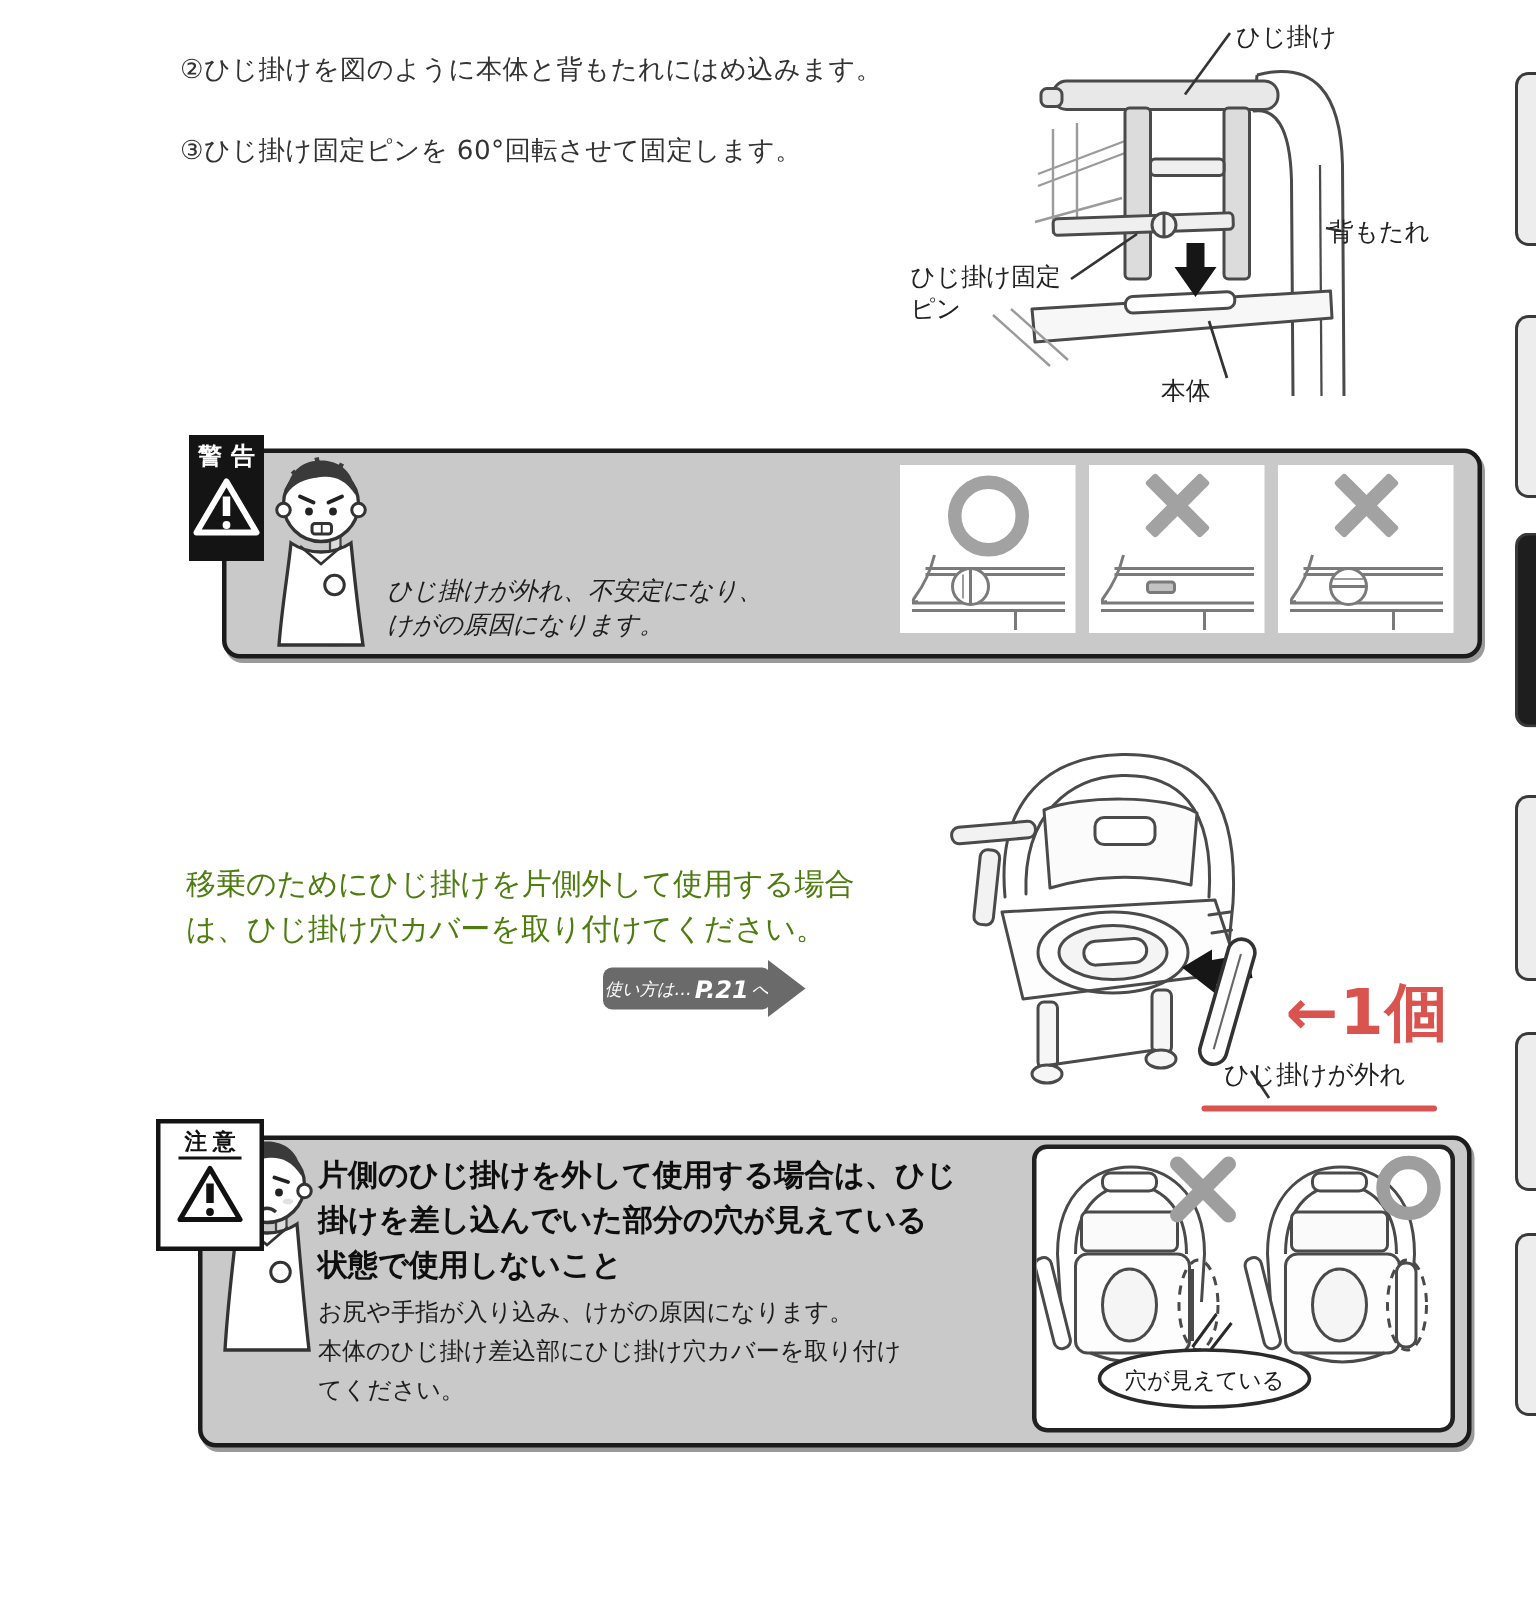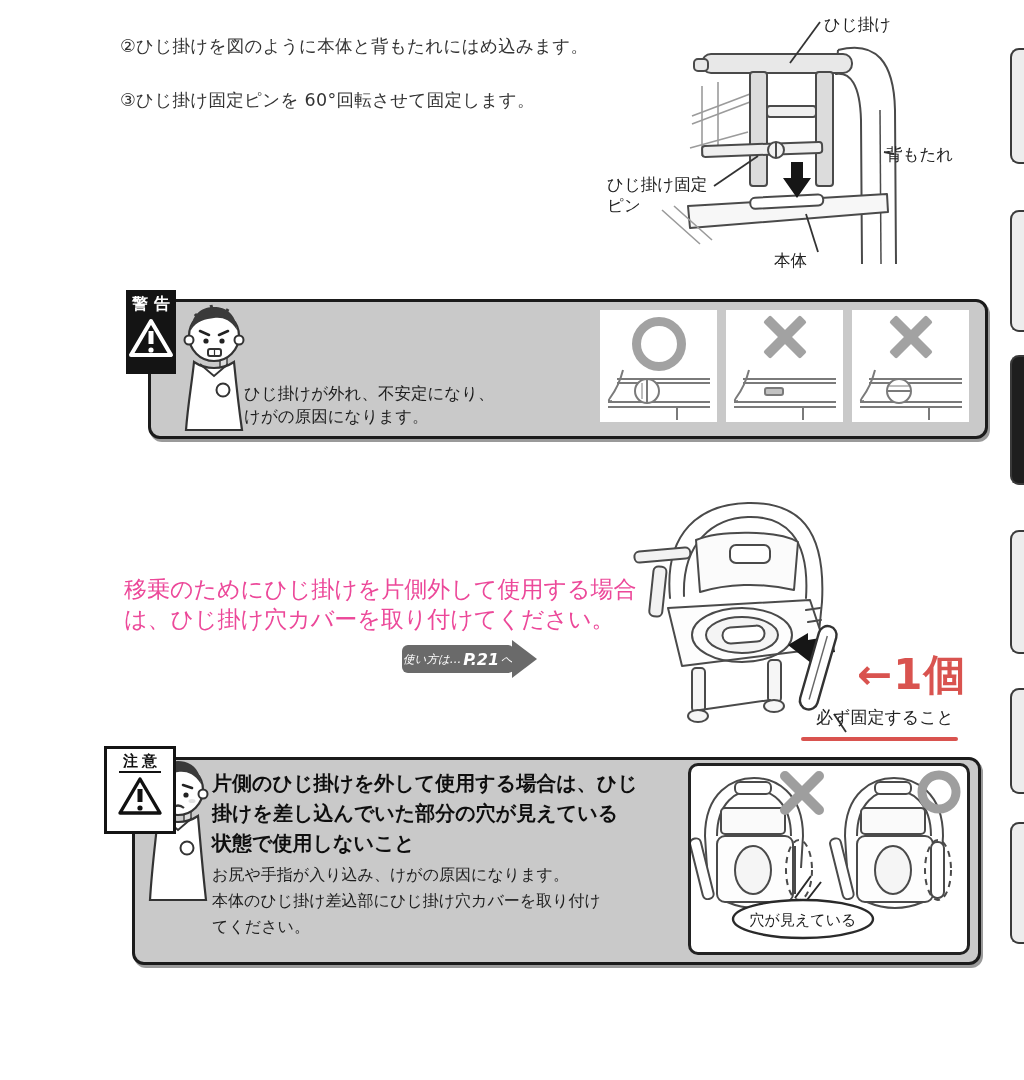--- a/index.html
+++ b/index.html
@@ -33,21 +33,21 @@
   .wpanels{position:absolute;left:600px;top:310px;display:flex;gap:9px;z-index:2;}
   .wpanel{width:117px;height:112px;background:#fff;position:relative;}
   .mark-ring{width:36px;height:36px;border:9px solid #a2a2a2;border-radius:50%;margin:7px auto 0;}
   .mark-x{width:50px;height:50px;margin:2px auto 0;position:relative;}
   .mark-x i{position:absolute;left:-1px;top:20px;width:52px;height:10px;background:#a2a2a2;border-radius:2px;}
   .mark-x i.a{transform:rotate(45deg);}
   .mark-x i.b{transform:rotate(-45deg);}
   .pinsvg{position:absolute;left:5px;bottom:2px;}
 
   
-  .note{font-size:23px;line-height:30px;color:#ec4899;}
+  .note{font-size:20px;line-height:30px;color:#4d7c0f;}
   .pbtn{position:absolute;left:402px;top:645px;width:112px;height:28px;background:#6a6a6a;border-radius:6px;
         color:#fff;display:flex;align-items:center;justify-content:center;cursor:pointer;z-index:2;font-style:italic;}
   .pbtn::after{content:"";position:absolute;right:-23px;top:50%;transform:translateY(-50%);
         border-left:25px solid #6a6a6a;border-top:19px solid transparent;border-bottom:19px solid transparent;}
   .pbtn .sm{font-size:11.5px;}
   .pbtn .bg{font-size:16px;font-weight:bold;margin:0 2px;}
 
   .count{font-size:42px;font-weight:bold;color:#d9534f;letter-spacing:1px;line-height:46px;}
   .redline{position:absolute;left:801px;top:737px;width:157px;height:4px;background:#d9534f;border-radius:2px;}
 
@@ -136,21 +136,21 @@
     <path d="M21,32 C22,14 34,9 44,9 C56,9 66,16 67,32 C60,21 52,19 44,20 C36,21 26,23 21,32 Z" fill="#3a3a3a"></path>
     <path d="M25,16 L30,22 M41,7 L43,15 M58,11 L54,19" stroke="#3a3a3a" stroke-width="3"></path>
     <circle cx="19" cy="42" r="4.5" fill="#fff" stroke="#333" stroke-width="2"></circle>
     <circle cx="69" cy="42" r="4.5" fill="#fff" stroke="#333" stroke-width="2"></circle>
     <path d="M30,33 L39,37 M58,33 L49,37" stroke="#222" stroke-width="2.6" stroke-linecap="round"></path>
     <circle cx="36" cy="43" r="2.6" fill="#222"></circle>
       <circle cx="52" cy="43" r="2.6" fill="#222"></circle>
     <rect x="38" y="51" width="13" height="7" rx="2" fill="#fff" stroke="#333" stroke-width="2"></rect>
     <line x1="44.5" y1="51" x2="44.5" y2="58" stroke="#333" stroke-width="1.2"></line>
   </svg>
-  <div class="abs wbody ml" style="left:244px;top:382px;">ひじ掛けが外れ、不安定になり、
+  <div class="abs wbody ml" style="left:258px;top:382px;font-style:italic;">ひじ掛けが外れ、不安定になり、
 けがの原因になります。</div>
 
   <div class="wpanels">
     <div class="wpanel">
       <div class="mark-ring"></div>
       <svg class="pinsvg" width="107" height="52" viewBox="0 0 107 52">
         <g stroke="#7a7a7a" stroke-width="2" fill="none">
           <path d="M18,2 Q14,18 5,30 Q2,34 7,33"></path>
           <line x1="12" y1="11" x2="105" y2="11"></line>
             <line x1="12" y1="15" x2="105" y2="15"></line>
@@ -231,21 +231,21 @@
     </g>
     <path d="M158,155 L178,143 L178,150 L202,146 L205,162 L181,166 L181,173 Z" fill="#161616"></path>
     <g transform="rotate(16 198 140)">
       <rect x="190" y="136" width="18" height="86" rx="9" fill="#fff" stroke="#333" stroke-width="2.4"></rect>
       <line x1="199" y1="146" x2="199" y2="212" stroke="#666" stroke-width="1.4"></line>
     </g>
     <line x1="204" y1="224" x2="216" y2="242" stroke="#333" stroke-width="1.8"></line>
   </svg>
 
   <div class="abs count" style="left:857px;top:652px;">←1個</div>
-  <div class="abs dlabel" style="left:816px;top:707px;font-size:17px;">必ず固定すること</div>
+  <div class="abs dlabel" style="left:816px;top:707px;font-size:17px;">ひじ掛けが外れ</div>
   <div class="redline"></div>
 
   <div class="alert" style="left:132px;top:757px;width:843px;height:202px;"></div>
   <div class="badge-caution" style="left:104px;top:746px;">
     <span class="bt">注意</span>
     <svg width="46" height="42" viewBox="0 0 46 42" style="margin:2px auto 0;">
       <path d="M23,4 L43,38 L3,38 Z" fill="#fff" stroke="#111" stroke-width="3.4" stroke-linejoin="round"></path>
       <line x1="23" y1="14" x2="23" y2="27" stroke="#111" stroke-width="5"></line>
       <circle cx="23" cy="33" r="2.6" fill="#111"></circle>
     </svg>

